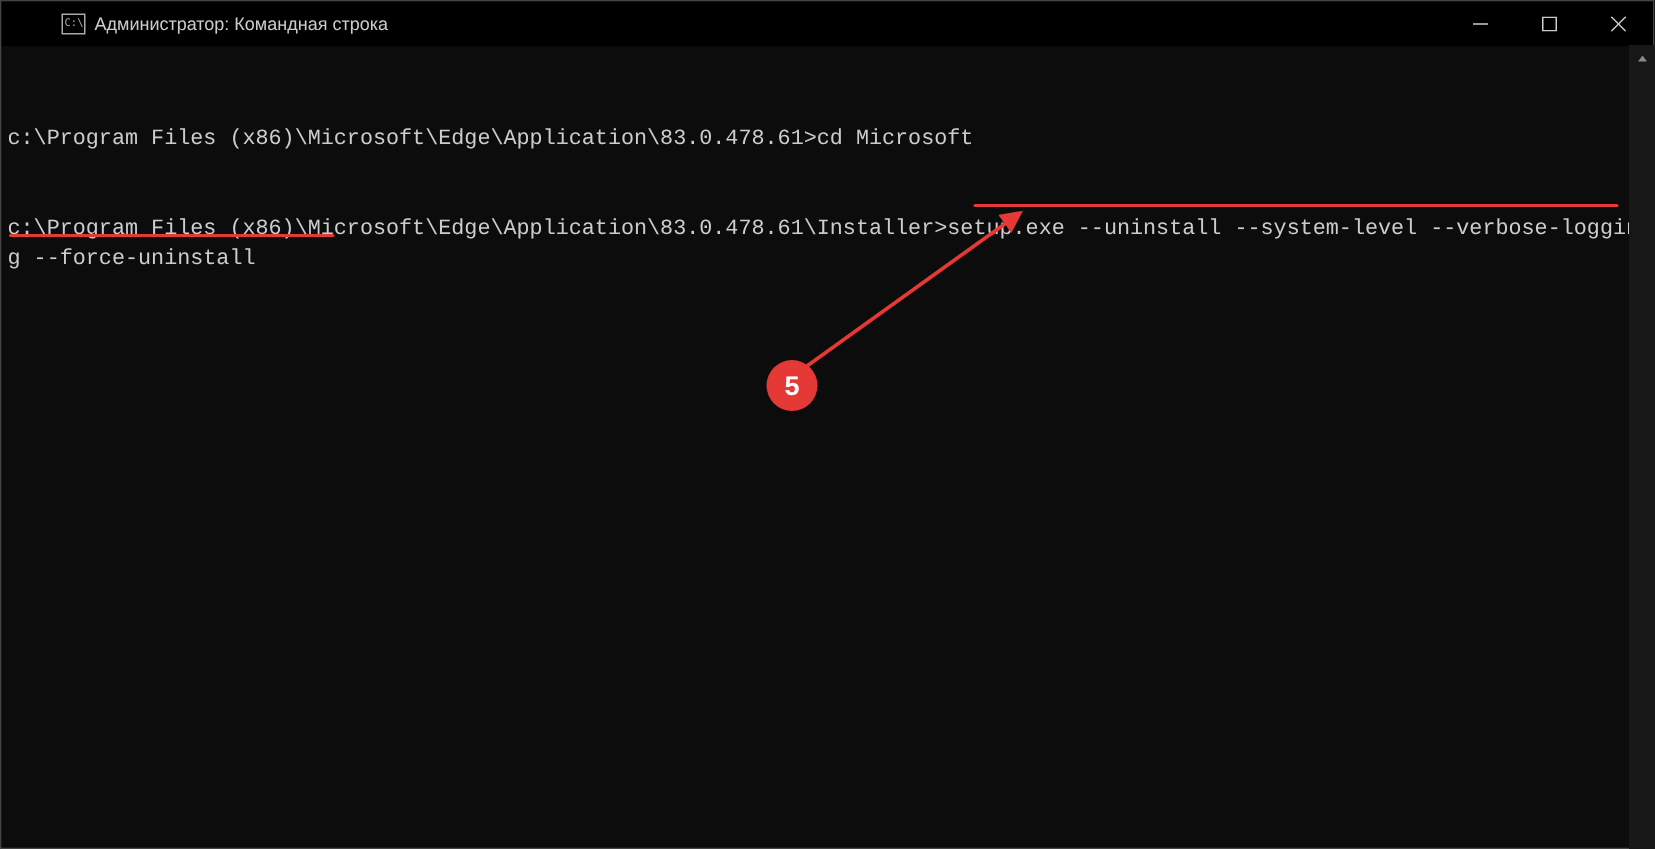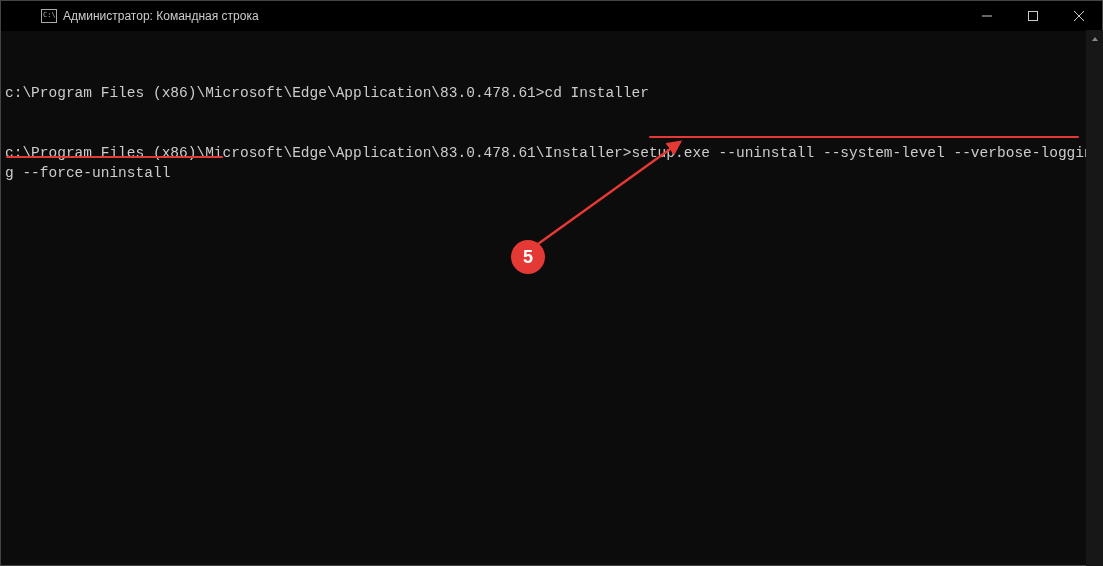--- a/index.html
+++ b/index.html
@@ -174,21 +174,21 @@
       <div class="control-btn close">
         <svg width="10" height="10" viewBox="0 0 10 10">
             <line x1="0" y1="0" x2="10" y2="10" stroke="#ccc" stroke-width="1"></line>
             <line x1="10" y1="0" x2="0" y2="10" stroke="#ccc" stroke-width="1"></line>
           </svg>
       </div>
     </div>
   </div>
 
   <div class="terminal-area">
-    <span class="terminal-line"></span><span class="terminal-line"><span>c:\Program Files (x86)\Microsoft\Edge\Application\83.0.478.61&gt;</span><span>cd Installer</span></span>
+    <span class="terminal-line"></span><span class="terminal-line"><span>c:\Program Files (x86)\Microsoft\Edge\Application\83.0.478.61&gt;</span><span>cd Microsoft</span></span>
     <span class="terminal-line"></span><span class="terminal-wrapped"><span>c:\Program Files (x86)\Microsoft\Edge\Application\83.0.478.61\Installer&gt;</span><span>setup.exe --uninstall --system-level --verbose-logging --force-uninstall</span></span>
   </div>
 
   <div class="scrollbar">
     <div class="scroll-up">
       <svg width="8" height="8" viewBox="0 0 8 8">
           <path d="M4 2 L7 6 L1 6 Z" fill="#888"></path>
         </svg>
     </div>
   </div>

